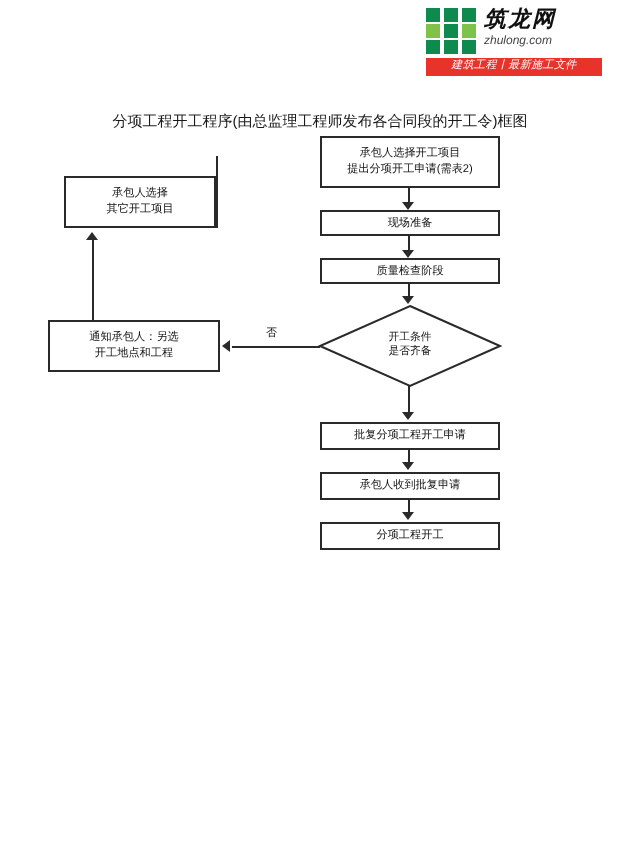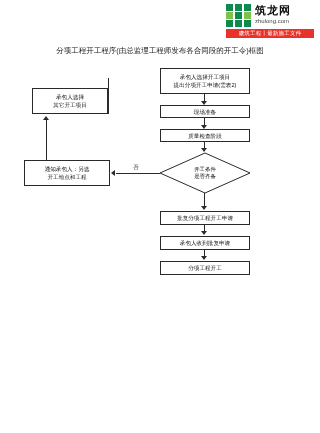--- a/index.html
+++ b/index.html
@@ -18,24 +18,25 @@
     position: absolute;
     left: 0; top: 0;
     width: 320px;
     height: 433px;
     background: #ffffff;
   }
 
   
   .logo-wrap {
     position: absolute;
-    right: 6px;
+    right: 19px;
     top: 4px;
     width: 88px;
     height: 34px;
+    font-style: italic;
   }
   .logo-mark {
     position: absolute;
     left: 0; top: 0;
     width: 26px;
     height: 24px;
   }
   .logo-mark .sq {
     position: absolute;
     width: 7px;
@@ -71,21 +72,21 @@
     font-size: 5.5px;
     line-height: 9px;
     text-align: center;
     letter-spacing: 0.2px;
   }
 
   
   .diagram-title {
     position: absolute;
     left: 0;
-    top: 45px;
+    top: 55px;
     width: 320px;
     text-align: center;
     font-size: 7.5px;
     color: #1a1a1a;
     line-height: 11px;
     white-space: nowrap;
   }
 
   
   .node {

